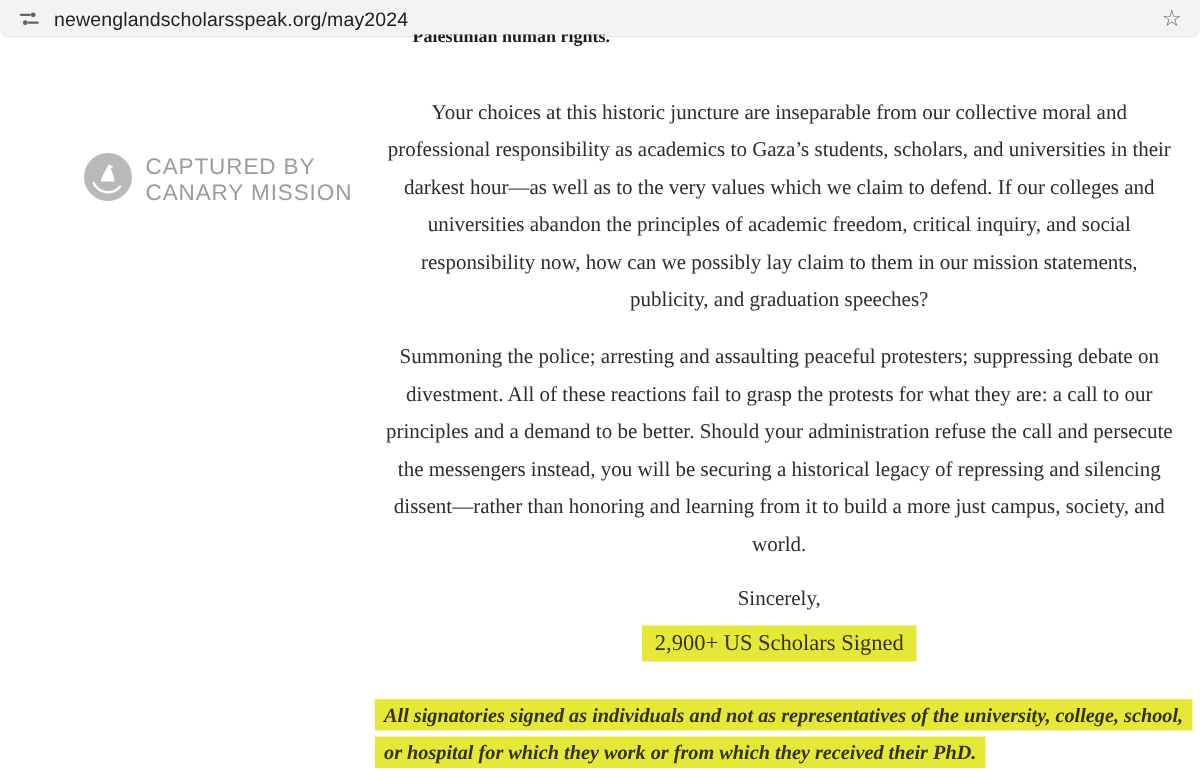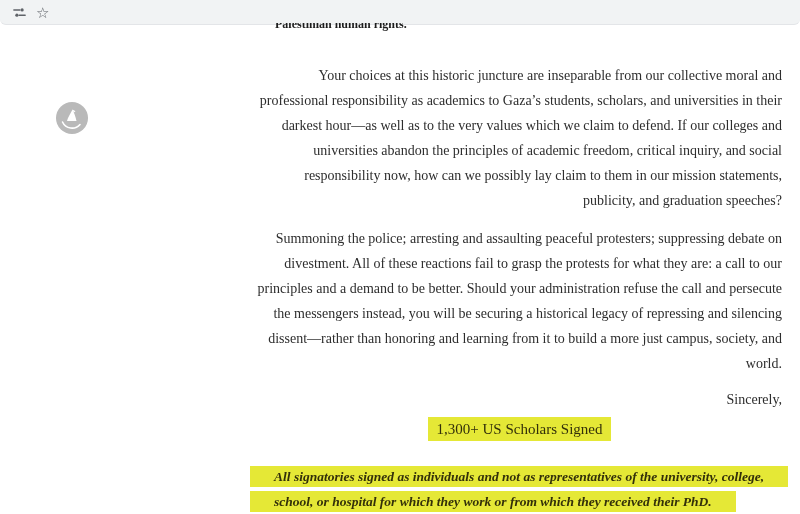--- a/index.html
+++ b/index.html
@@ -33,75 +33,80 @@
     position:absolute;top:101px;left:55px;display:flex;align-items:center;gap:8px;
   }
   .watermark .wm-text{
     color:#9c9c9c;font-size:15px;line-height:16.5px;letter-spacing:0.6px;
     font-family:"Liberation Sans","DejaVu Sans",sans-serif;
   }
   
   .serif{font-family:"Liberation Serif","DejaVu Serif",serif;}
   .para{
     position:absolute;left:257px;width:525px;
-    font-size:14px;line-height:25px;color:#2d2d2d;text-align:right;
+    font-size:14px;line-height:25px;color:#2d2d2d;text-align:center;
   }
   .p1{top:63px;}
   .p2{top:226px;}
   .sincerely{top:387px;}
   .badge-row{position:absolute;left:257px;width:525px;top:420px;text-align:center;}
   .hl{
     background:#e5e836;color:#33300a;padding:4px 9px;
     -webkit-box-decoration-break:clone;box-decoration-break:clone;
   }
   .badge-row .hl{font-size:15px;font-weight:500;}
   .disclaimer{
     position:absolute;left:250px;width:545px;top:465px;
     font-size:13.5px;line-height:24.5px;font-style:italic;font-weight:600;color:#2f2f08;
   }
-  .disclaimer .hl{padding:3px 24px;}
+  .disclaimer .hl{padding:3px 6px;}
   .em{}
 </style>
 </head>
 <body>
 
 <div class="urlbar">
   <span class="icon-btn">
     <svg width="15" height="15" viewBox="0 0 16 16">
       <g stroke="#5f6368" stroke-width="1.6" stroke-linecap="round" fill="none">
         <line x1="2" y1="5.2" x2="8.4" y2="5.2"></line>
         <circle cx="10.8" cy="5.2" r="1.7" fill="#5f6368" stroke="none"></circle>
         <line x1="14" y1="10.8" x2="7.6" y2="10.8"></line>
         <circle cx="5.2" cy="10.8" r="1.7" fill="#5f6368" stroke="none"></circle>
       </g>
     </svg>
   </span>
+  <span class="url">newenglandscholarsspeak.org/may2024</span>
   <span class="icon-btn star">☆</span>
 </div>
 
 <div class="heading-clip">
   <div class="inner">Palestinian human rights.</div>
 </div>
 
 <div class="watermark">
   <span>
     <svg width="34" height="34" viewBox="0 0 34 34">
       <circle cx="17" cy="17" r="16" fill="#b9b9b9"></circle>
       <path d="M7.5 21 A 10.5 10.5 0 0 0 25 23.5" stroke="#ffffff" stroke-width="1.6" fill="none" stroke-linecap="round"></path>
       <path d="M17.5 8.5 C15.5 12.5 12.8 16.5 12 20 L21.5 20 C20.6 15.5 19 11.5 17.5 8.5 Z" fill="#ffffff"></path>
       <path d="M17.5 8.5 L20.5 10.2 L18.8 11.5 Z" fill="#ffffff"></path>
     </svg>
   </span>
+  <span class="wm-text">
+    <div>CAPTURED BY</div>
+    <div>CANARY MISSION</div>
+  </span>
 </div>
 
 <div class="para serif p1">Your choices at this historic juncture are inseparable from our collective moral and professional responsibility as academics to Gaza’s students, scholars, and universities in their darkest hour—as well as to the very values which we claim to defend. If our colleges and universities abandon the principles of academic freedom, critical inquiry, and social responsibility now, how can we possibly lay claim to them in our mission statements, publicity, and graduation speeches?</div>
 
 <div class="para serif p2"><span>Summoning the police; arresting and assaulting peaceful protesters; suppressing debate on divestment. All of these reactions fail to grasp the protests for what they are: a call to our principles and a demand to be </span><span class="em">better</span><span>. Should your administration refuse the call and persecute the messengers instead, you will be securing a historical legacy of repressing and silencing dissent—rather than honoring and learning from it to build a more just campus, society, and world.</span></div>
 
 <div class="para serif sincerely">Sincerely,</div>
 
 <div class="badge-row serif">
-  <span class="hl">1,300+ US Scholars Signed</span>
+  <span class="hl">2,900+ US Scholars Signed</span>
 </div>
 
 <div class="disclaimer serif">
   <span class="hl">All signatories signed as individuals and not as representatives of the university, college, school, or hospital for which they work or from which they received their PhD.</span>
 </div>
 
 </body></html>

